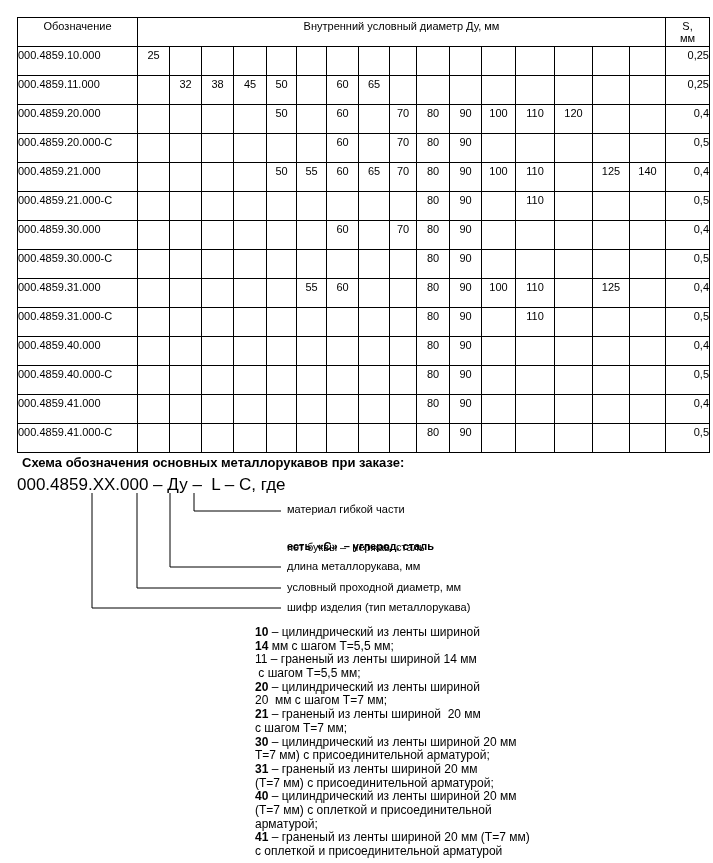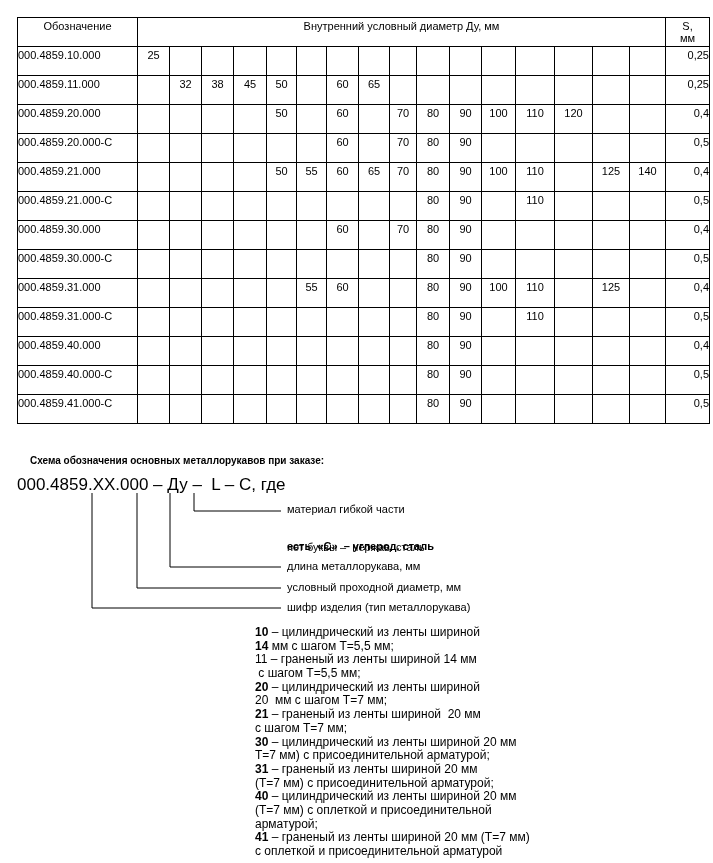--- a/index.html
+++ b/index.html
@@ -27,21 +27,21 @@
   table.spec tr.row{height:29px;}
   th.des-h{text-align:center;}
   th.dia-h{text-align:center;}
   th.s-h{text-align:center;line-height:12px;}
   td.des{text-align:left;padding-left:5px;}
   td.val{text-align:center;}
   td.sval{text-align:right;}
   
   .schema-heading{
     position:absolute;left:22px;top:455px;
-    font-size:10px;font-weight:bold;white-space:pre;margin-left:8px;
+    font-size:13px;font-weight:bold;white-space:pre;
   }
   .schema-formula{
     position:absolute;left:17px;top:475px;
     font-size:17px;white-space:pre;
   }
   svg.lines{position:absolute;left:0;top:0;pointer-events:none;}
   .branch{
     position:absolute;left:287px;
     font-size:11px;white-space:pre;
   }
@@ -323,20 +323,40 @@
         <td class="val">80</td>
         <td class="val">90</td>
         <td class="val"></td>
         <td class="val"></td>
         <td class="val"></td>
         <td class="val"></td>
         <td class="val"></td>
         <td class="sval">0,5</td>
       </tr>
       <tr class="row">
+        <td class="des">000.4859.41.000</td>
+        <td class="val"></td>
+        <td class="val"></td>
+        <td class="val"></td>
+        <td class="val"></td>
+        <td class="val"></td>
+        <td class="val"></td>
+        <td class="val"></td>
+        <td class="val"></td>
+        <td class="val"></td>
+        <td class="val">80</td>
+        <td class="val">90</td>
+        <td class="val"></td>
+        <td class="val"></td>
+        <td class="val"></td>
+        <td class="val"></td>
+        <td class="val"></td>
+        <td class="sval">0,4</td>
+      </tr>
+      <tr class="row">
         <td class="des">000.4859.41.000-С</td>
         <td class="val"></td>
         <td class="val"></td>
         <td class="val"></td>
         <td class="val"></td>
         <td class="val"></td>
         <td class="val"></td>
         <td class="val"></td>
         <td class="val"></td>
         <td class="val"></td>

